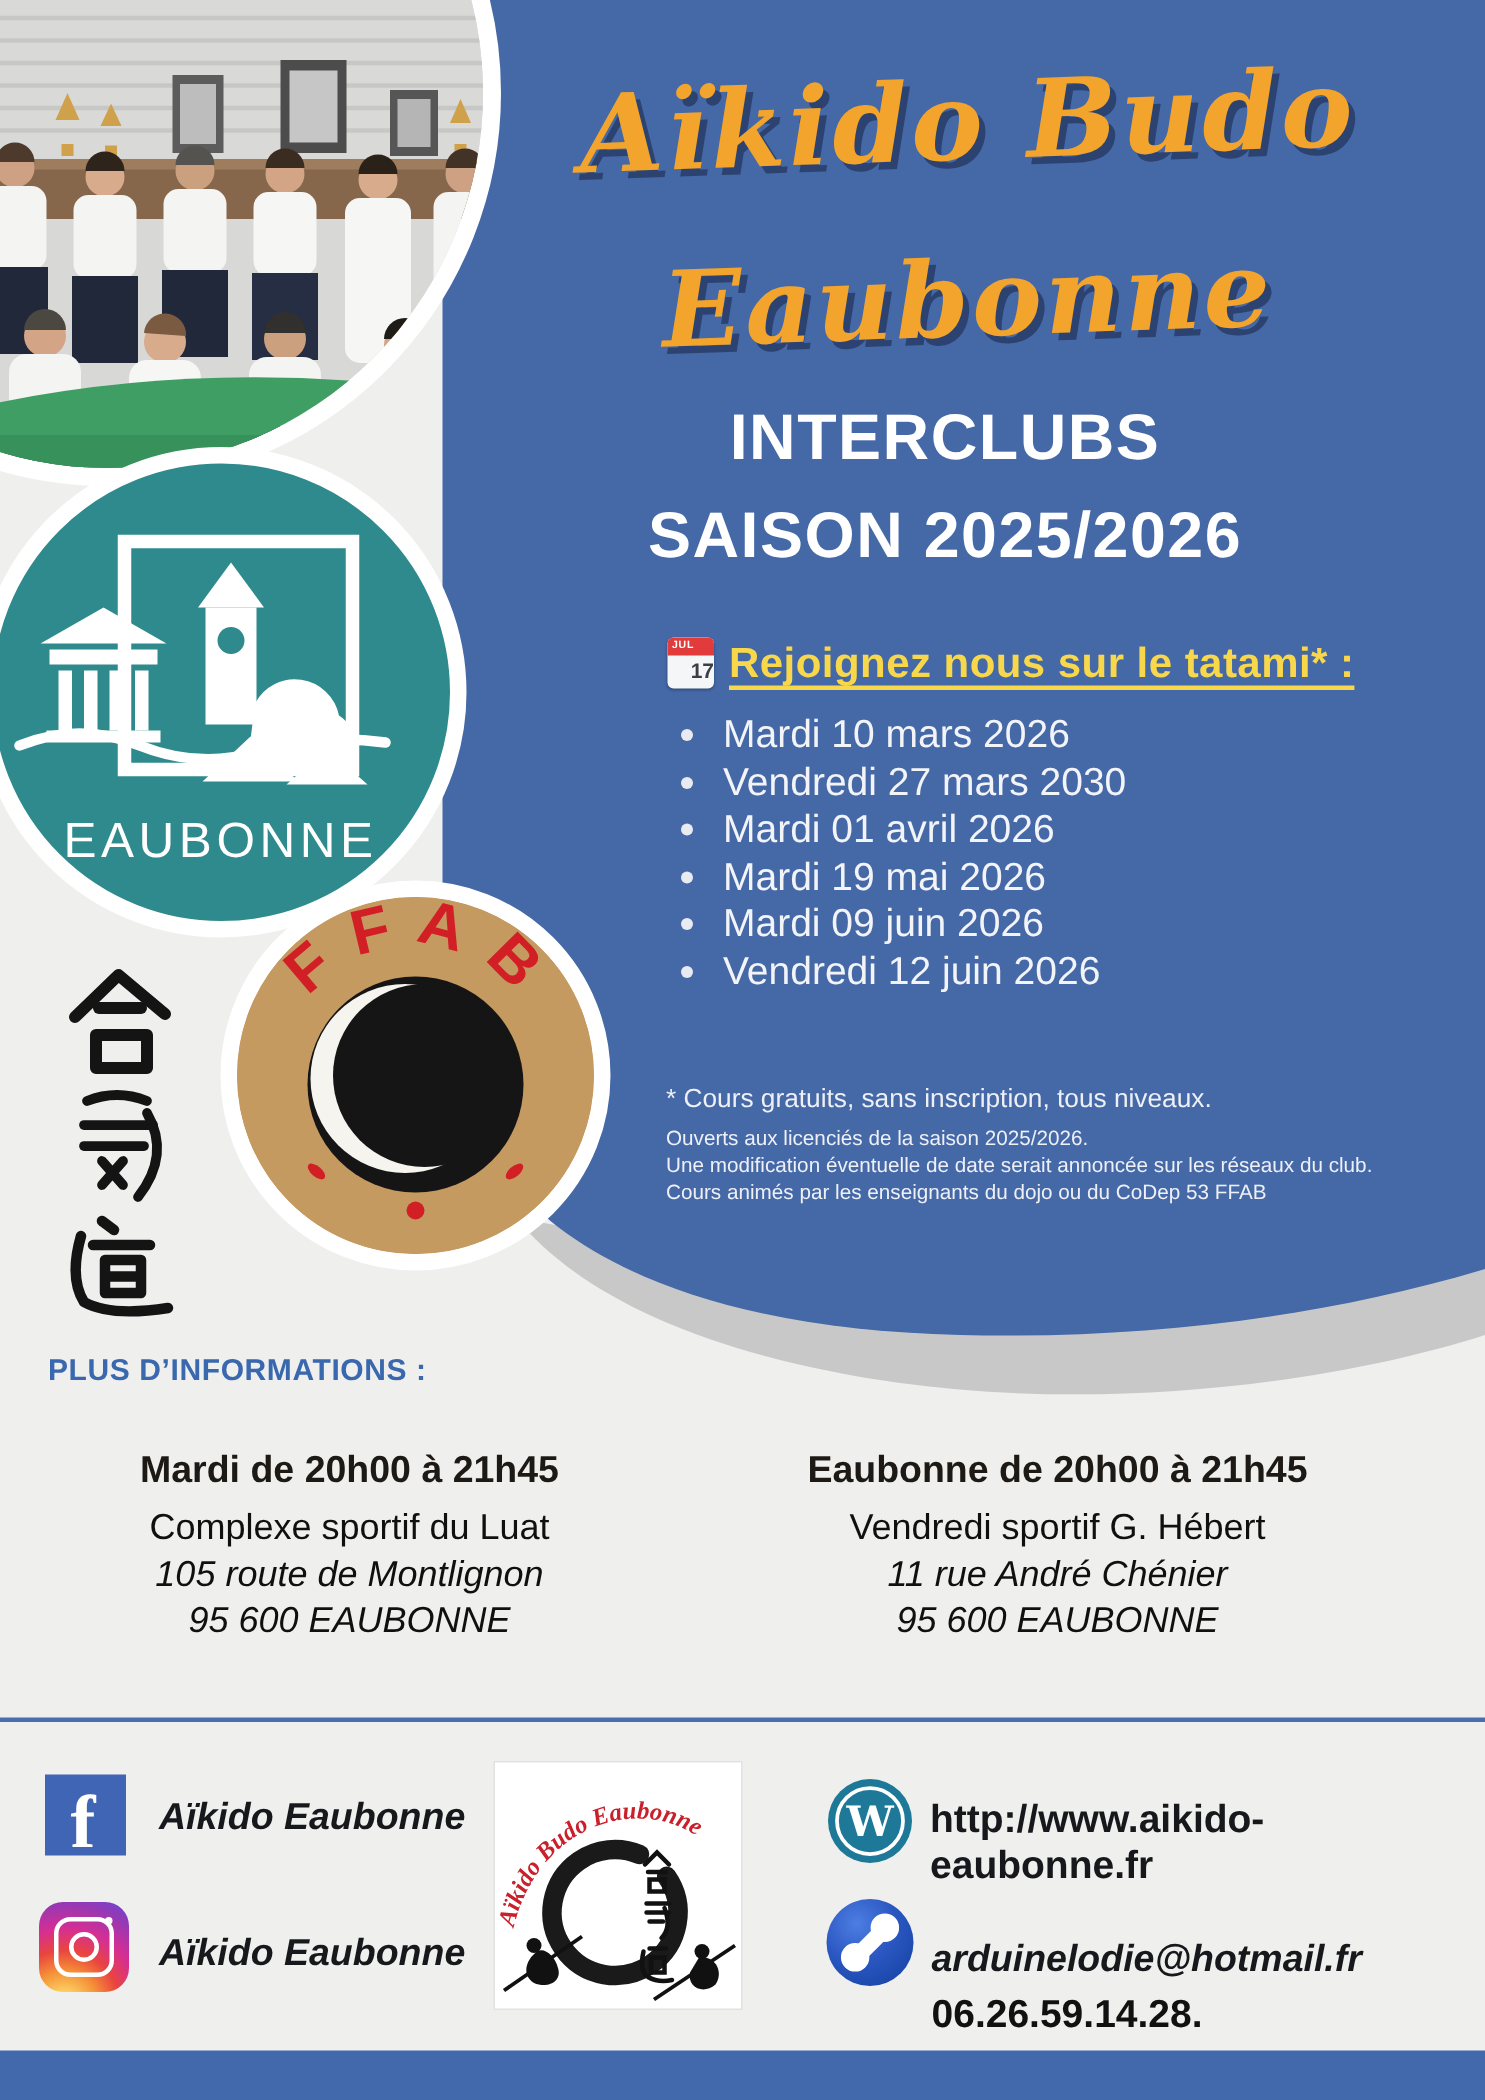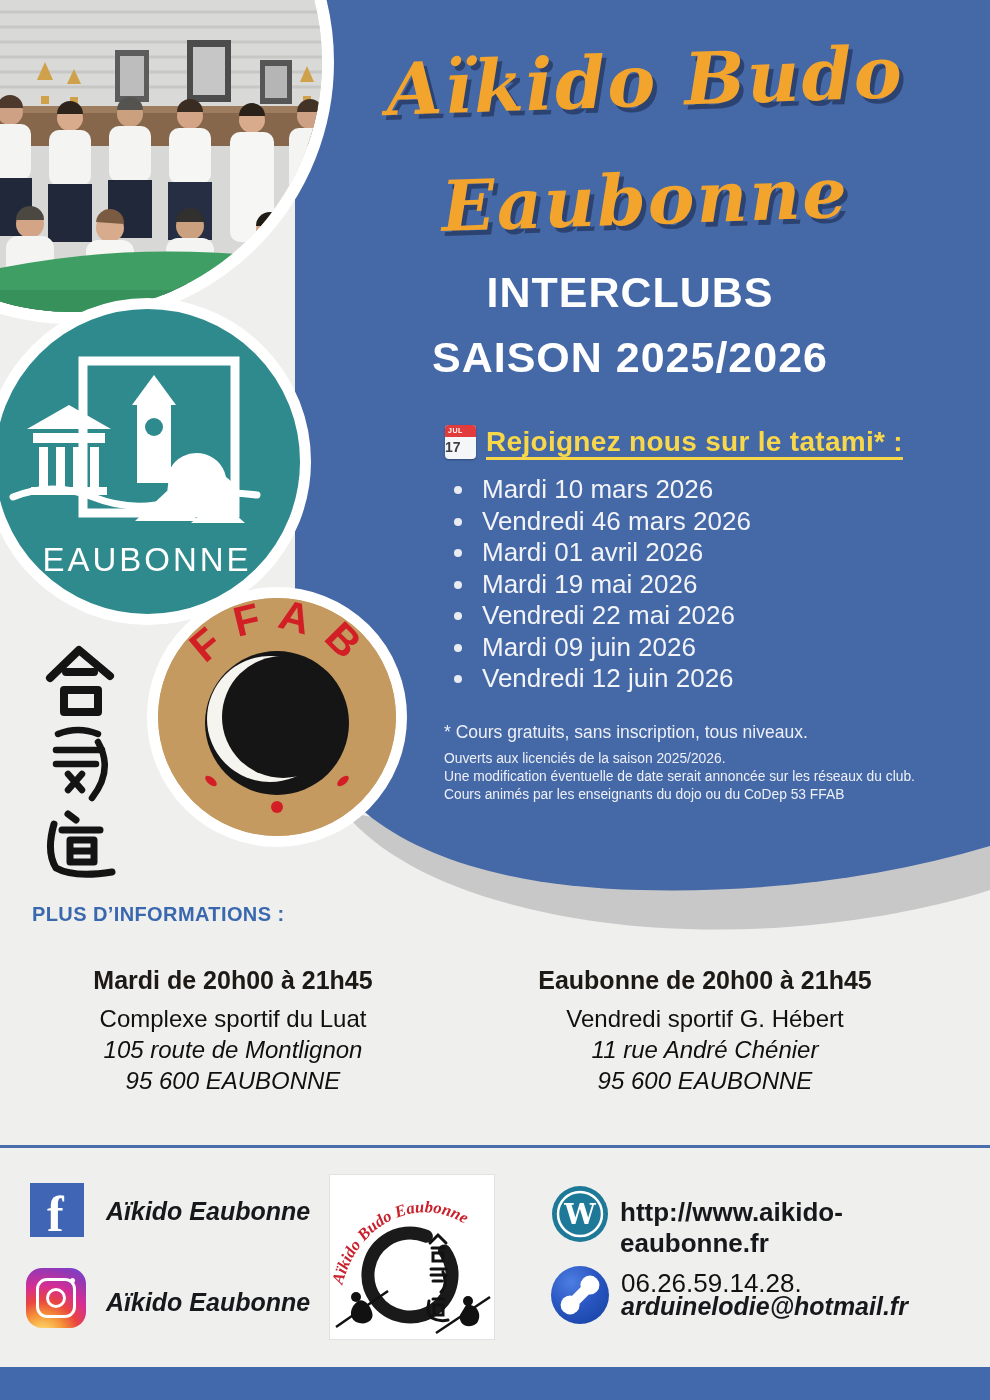--- a/index.html
+++ b/index.html
@@ -33,21 +33,21 @@
   .sub-title{position:absolute;left:330px;width:600px;text-align:center;color:#fff;
     font-weight:800;font-size:43px;letter-spacing:1px;}
   #subtitle-1{top:268px;}
   #subtitle-2{top:333px;}
 
   #schedule-heading-row{position:absolute;left:445px;top:425px;display:flex;align-items:center;gap:10px;}
   #calendar-icon{width:31px;height:34px;border-radius:4px;background:#f4f6f8;
     box-shadow:0 1px 2px rgba(0,0,0,.3);overflow:hidden;flex:0 0 auto;}
   #calendar-top{height:12px;background:#e23b3b;color:#fff;font-size:7px;font-weight:700;
     line-height:12px;padding-left:3px;letter-spacing:.5px;}
-  #calendar-day{text-align:left;font-size:14px;font-weight:700;color:#3a3f46;line-height:20px;}
+  #calendar-day{text-align:right;font-size:14px;font-weight:700;color:#3a3f46;line-height:20px;}
   #schedule-heading{color:#f8d74a;font-size:28px;font-weight:800;
     text-decoration:underline;text-decoration-thickness:3px;text-underline-offset:6px;letter-spacing:.3px;}
 
   #date-list{position:absolute;left:452px;top:474px;margin:0;padding:0;list-style:none;}
   #date-list li{position:relative;padding-left:30px;color:#f3f4f8;font-size:26px;line-height:31.5px;}
   #date-list li::before{content:"";position:absolute;left:2px;top:12px;width:8px;height:8px;
     border-radius:50%;background:#e9ebf3;}
 
   #notes{position:absolute;left:444px;top:722px;color:#eef0f6;width:540px;}
   #note-0{font-size:17.5px;margin-bottom:7px;}
@@ -85,21 +85,21 @@
   #club-logo{position:absolute;left:330px;top:1175px;width:164px;height:164px;background:#fff;
     box-shadow:0 0 0 1px #e2e2e2;}
 
   #wp-icon{position:absolute;left:552px;top:1186px;width:56px;height:56px;}
   #website-label{position:absolute;left:620px;top:1197px;font-size:26px;font-weight:700;
     color:#17181c;}
   #phone-icon{position:absolute;left:551px;top:1266px;width:58px;height:58px;border-radius:50%;
     background:radial-gradient(circle at 35% 28%, #4d7ee2 0%, #2b57c2 45%, #123f9e 100%);}
   #email-label{position:absolute;left:621px;top:1268px;font-size:25px;font-weight:700;
     font-style:italic;color:#17181c;margin-top:24px;}
-  #phone-label{position:absolute;left:621px;top:1268px;font-size:26px;font-weight:400;color:#111;}
+  #phone-label{position:absolute;left:621px;top:1327px;font-size:26px;font-weight:700;color:#111;}
 </style>
 </head>
 <body>
 
 <div id="poster">
 
   <svg id="panel-svg" width="990" height="1400" viewBox="0 0 990 1400">
     <path d="M344,812 C390,868 480,905 600,922 C740,941 890,922 990,890 L990,845
              C880,878 760,892 640,889 C520,886 430,861 372,817 Z" fill="#c8c8c8"></path>
     <path d="M295,0 H990 V846 C880,879 760,893 640,890 C520,887 430,862 372,818
@@ -278,24 +278,23 @@
   <div id="schedule-heading-row">
     <div id="calendar-icon">
       <div id="calendar-top">JUL</div>
       <div id="calendar-day">17</div>
     </div>
     <div id="schedule-heading">Rejoignez nous sur le tatami* :</div>
   </div>
 
   <ul id="date-list">
     <li>Mardi 10 mars 2026</li>
-    <li>Vendredi 46 mars 2026</li>
+    <li>Vendredi 27 mars 2030</li>
     <li>Mardi 01 avril 2026</li>
     <li>Mardi 19 mai 2026</li>
-    <li>Vendredi 22 mai 2026</li>
     <li>Mardi 09 juin 2026</li>
     <li>Vendredi 12 juin 2026</li>
   </ul>
 
   <div id="notes">
     <div id="note-0">* Cours gratuits, sans inscription, tous niveaux.</div>
     <div class="note-small">Ouverts aux licenciés de la saison 2025/2026.</div>
     <div class="note-small">Une modification éventuelle de date serait annoncée sur les réseaux du club.</div>
     <div class="note-small">Cours animés par les enseignants du dojo ou du CoDep 53 FFAB</div>
   </div>

